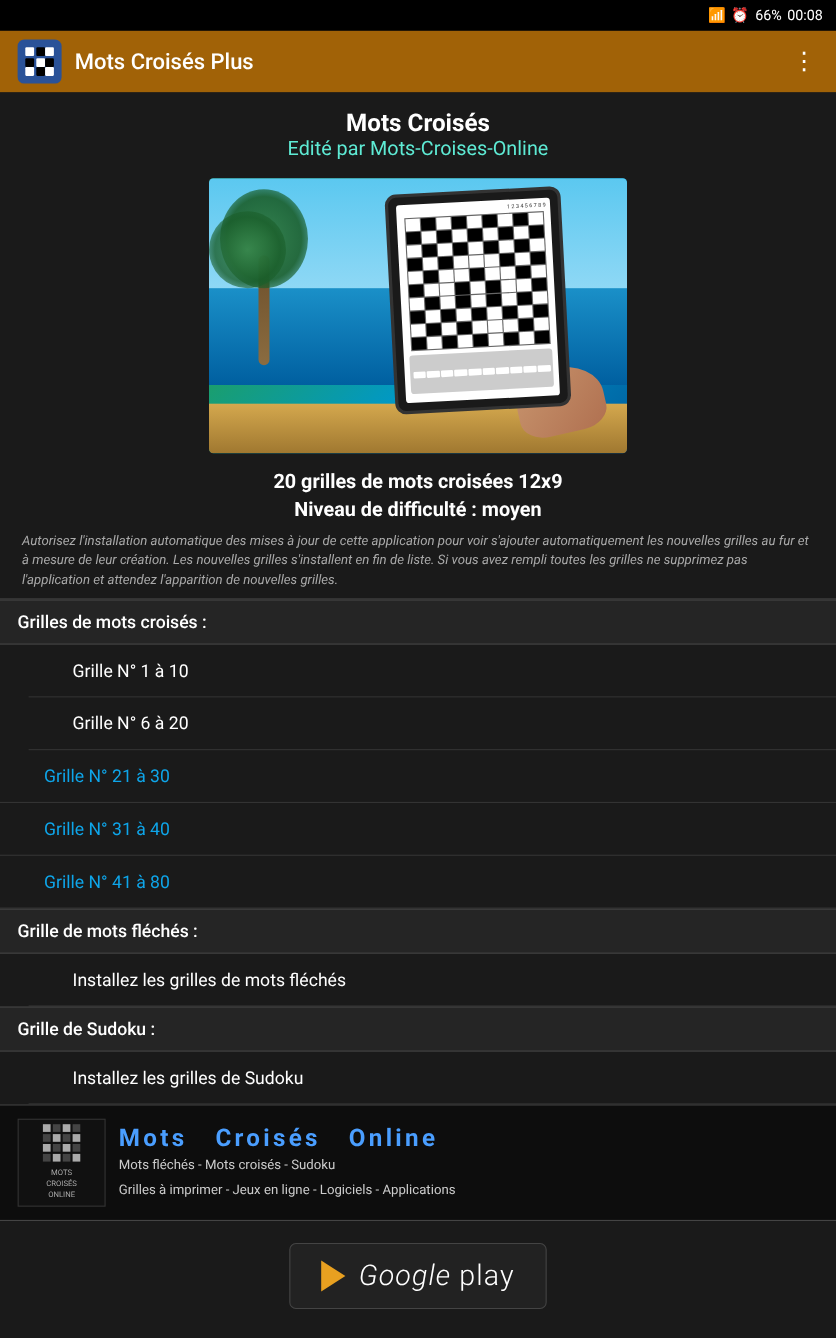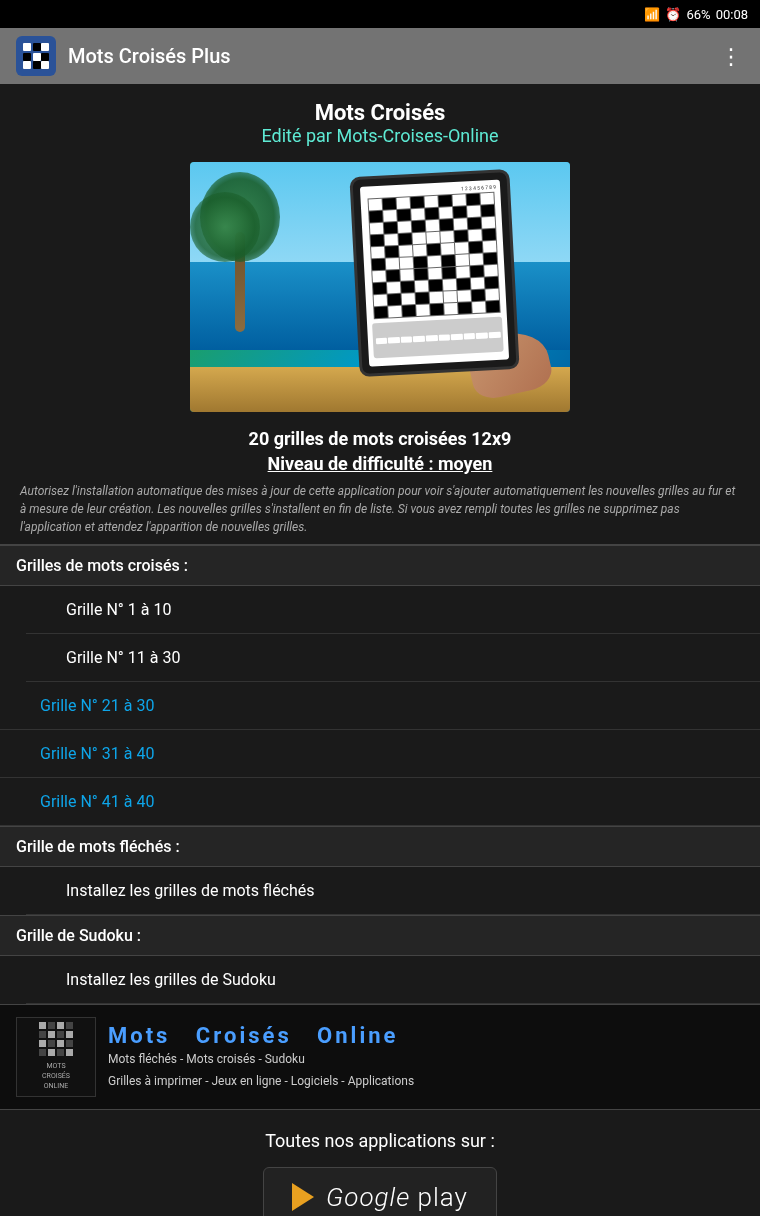--- a/index.html
+++ b/index.html
@@ -25,21 +25,21 @@
       color: #fff;
     }
     .status-bar-icons {
       display: flex;
       align-items: center;
       gap: 5px;
     }
 
     
     .app-bar {
-      background: #737373;
+      background: #a16207;
       height: 56px;
       display: flex;
       align-items: center;
       padding: 0 16px;
       justify-content: space-between;
     }
     .app-bar-left {
       display: flex;
       align-items: center;
       gap: 12px;
@@ -106,21 +106,20 @@
     .grid-count {
       font-size: 18px;
       font-weight: bold;
       color: #fff;
     }
     .difficulty {
       font-size: 18px;
       font-weight: bold;
       color: #fff;
       margin-top: 4px;
-      text-decoration: underline;
     }
     .auto-update-text {
       font-size: 12px;
       color: #aaa;
       line-height: 1.5;
       margin-top: 8px;
       text-align: left;
       font-style: italic;
     }
 
@@ -443,30 +442,30 @@
   </div>
 
   <div class="divider"></div>
 
   <div class="section-header">Grilles de mots croisés :</div>
 
   <div class="list-item active">
     <span>Grille N° 1 à 10</span>
   </div>
   <div class="list-item active">
-    <span>Grille N° 11 à 30</span>
+    <span>Grille N° 6 à 20</span>
   </div>
   <div class="list-item inactive">
     <span>Grille N° 21 à 30</span>
   </div>
   <div class="list-item inactive">
     <span>Grille N° 31 à 40</span>
   </div>
   <div class="list-item inactive">
-    <span>Grille N° 41 à 40</span>
+    <span>Grille N° 41 à 80</span>
   </div>
 
   <div class="section-header">Grille de mots fléchés :</div>
   <div class="list-item active">
     <span>Installez les grilles de mots fléchés</span>
   </div>
 
   <div class="section-header">Grille de Sudoku :</div>
   <div class="list-item active">
     <span>Installez les grilles de Sudoku</span>
@@ -505,21 +504,20 @@
         <span>Online</span>
       </div>
       <div class="footer-desc">Mots fléchés  -  Mots croisés  -  Sudoku</div>
       <div class="footer-desc">Grilles à imprimer - Jeux en ligne - Logiciels - Applications</div>
     </div>
   </div>
 
   <div class="divider"></div>
 
   <div class="google-play-section">
-    <div class="google-play-text">Toutes nos applications sur :</div>
     <a class="google-play-button" href="#">
       <div class="play-triangle"></div>
       <span class="google-play-label">
         <span style="font-style:italic;">Google</span> play
       </span>
     </a>
   </div>
 
 </div>
 

